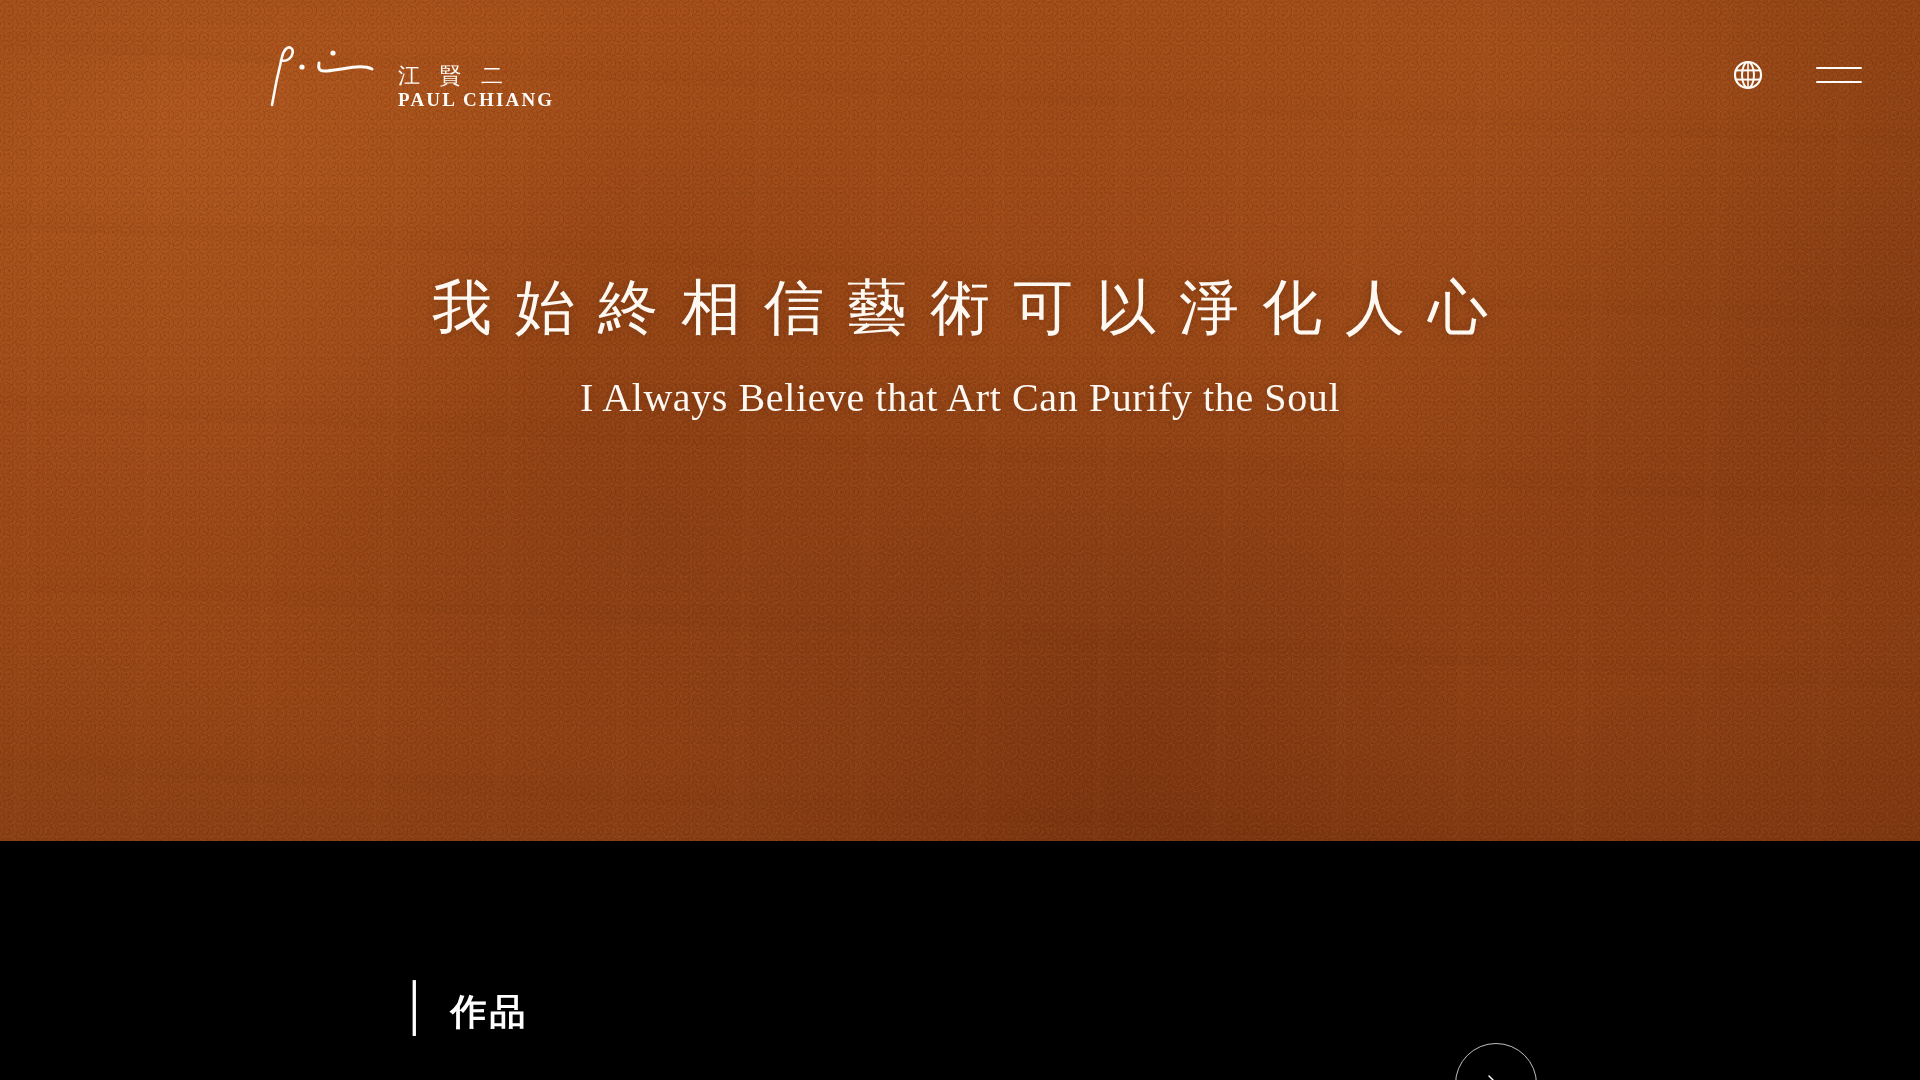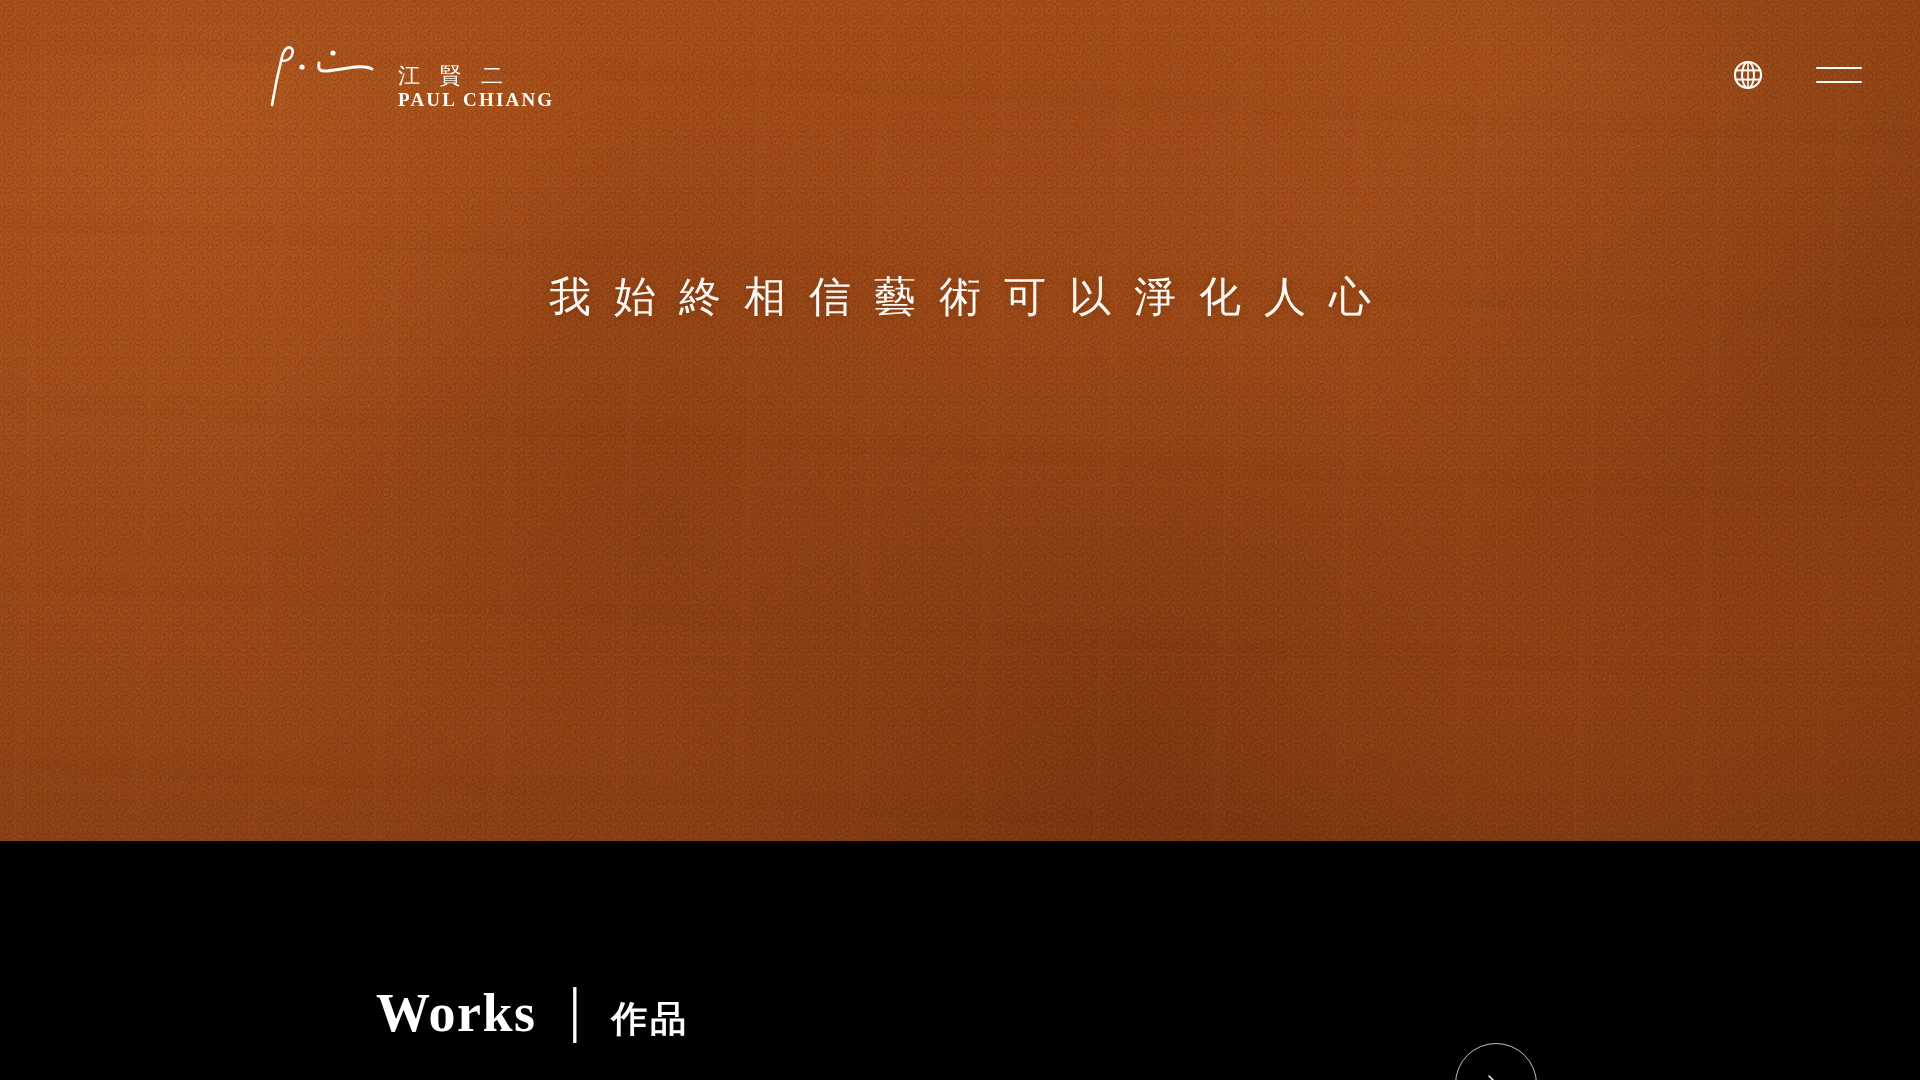--- a/index.html
+++ b/index.html
@@ -183,21 +183,21 @@
     align-items: center;
     justify-content: flex-start;
     padding-top: 272px;
     box-sizing: border-box;
     z-index: 30;
     pointer-events: none;
   }
 
   .hero-title-cn {
     color: #fdf8f1;
-    font-size: 42px;
+    font-size: 60px;
     font-weight: 400;
     letter-spacing: 23px;
     text-indent: 23px;
     line-height: 1.22;
     margin: 0;
     white-space: nowrap;
     text-shadow: 0 1px 10px rgba(60,22,6,0.30);
   }
 
   .hero-title-en {
@@ -320,26 +320,26 @@
           <span></span>
           <span></span>
         </span>
       </button>
 
     </div>
   </header>
 
   <div class="hero-copy">
     <h1 class="hero-title-cn">我始終相信藝術可以淨化人心</h1>
+    <p class="hero-title-en">I Always Believe that Art Can Purify the Soul</p>
   </div>
 
   <section class="works"></section>
 
   <div class="works-inner">
-    <span class="works-en">Works</span>
     <span class="works-sep">│</span>
     <span class="works-cn">作品</span>
   </div>
 
   <button class="works-arrow-btn">
     <span>
       <svg width="40" height="40" viewBox="0 0 40 40" fill="none" xmlns="http://www.w3.org/2000/svg" aria-hidden="true">
         <line x1="13" y1="13" x2="27" y2="27" stroke="#ffffff" stroke-width="1.4" stroke-linecap="round"></line>
         <polyline points="27,18 27,27 18,27" stroke="#ffffff" stroke-width="1.4" stroke-linecap="round" stroke-linejoin="round" fill="none"></polyline>
       </svg>

